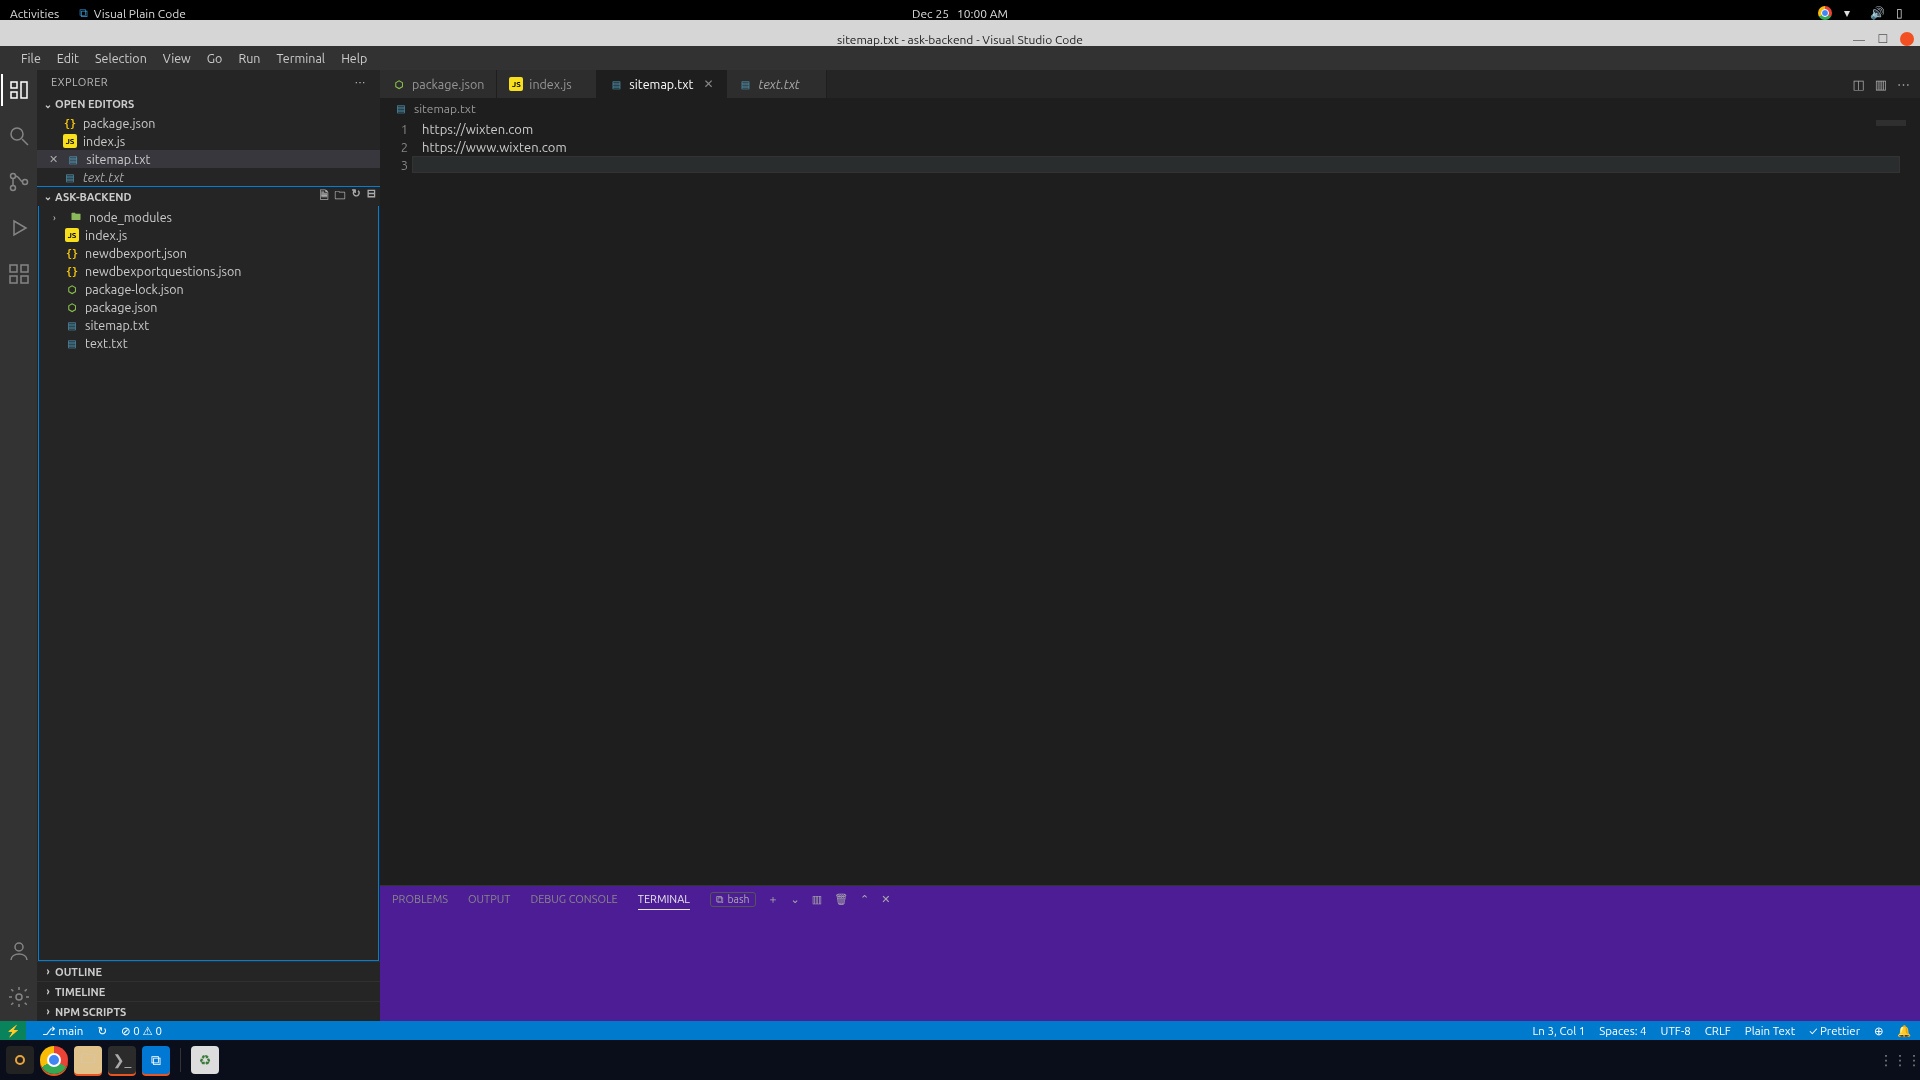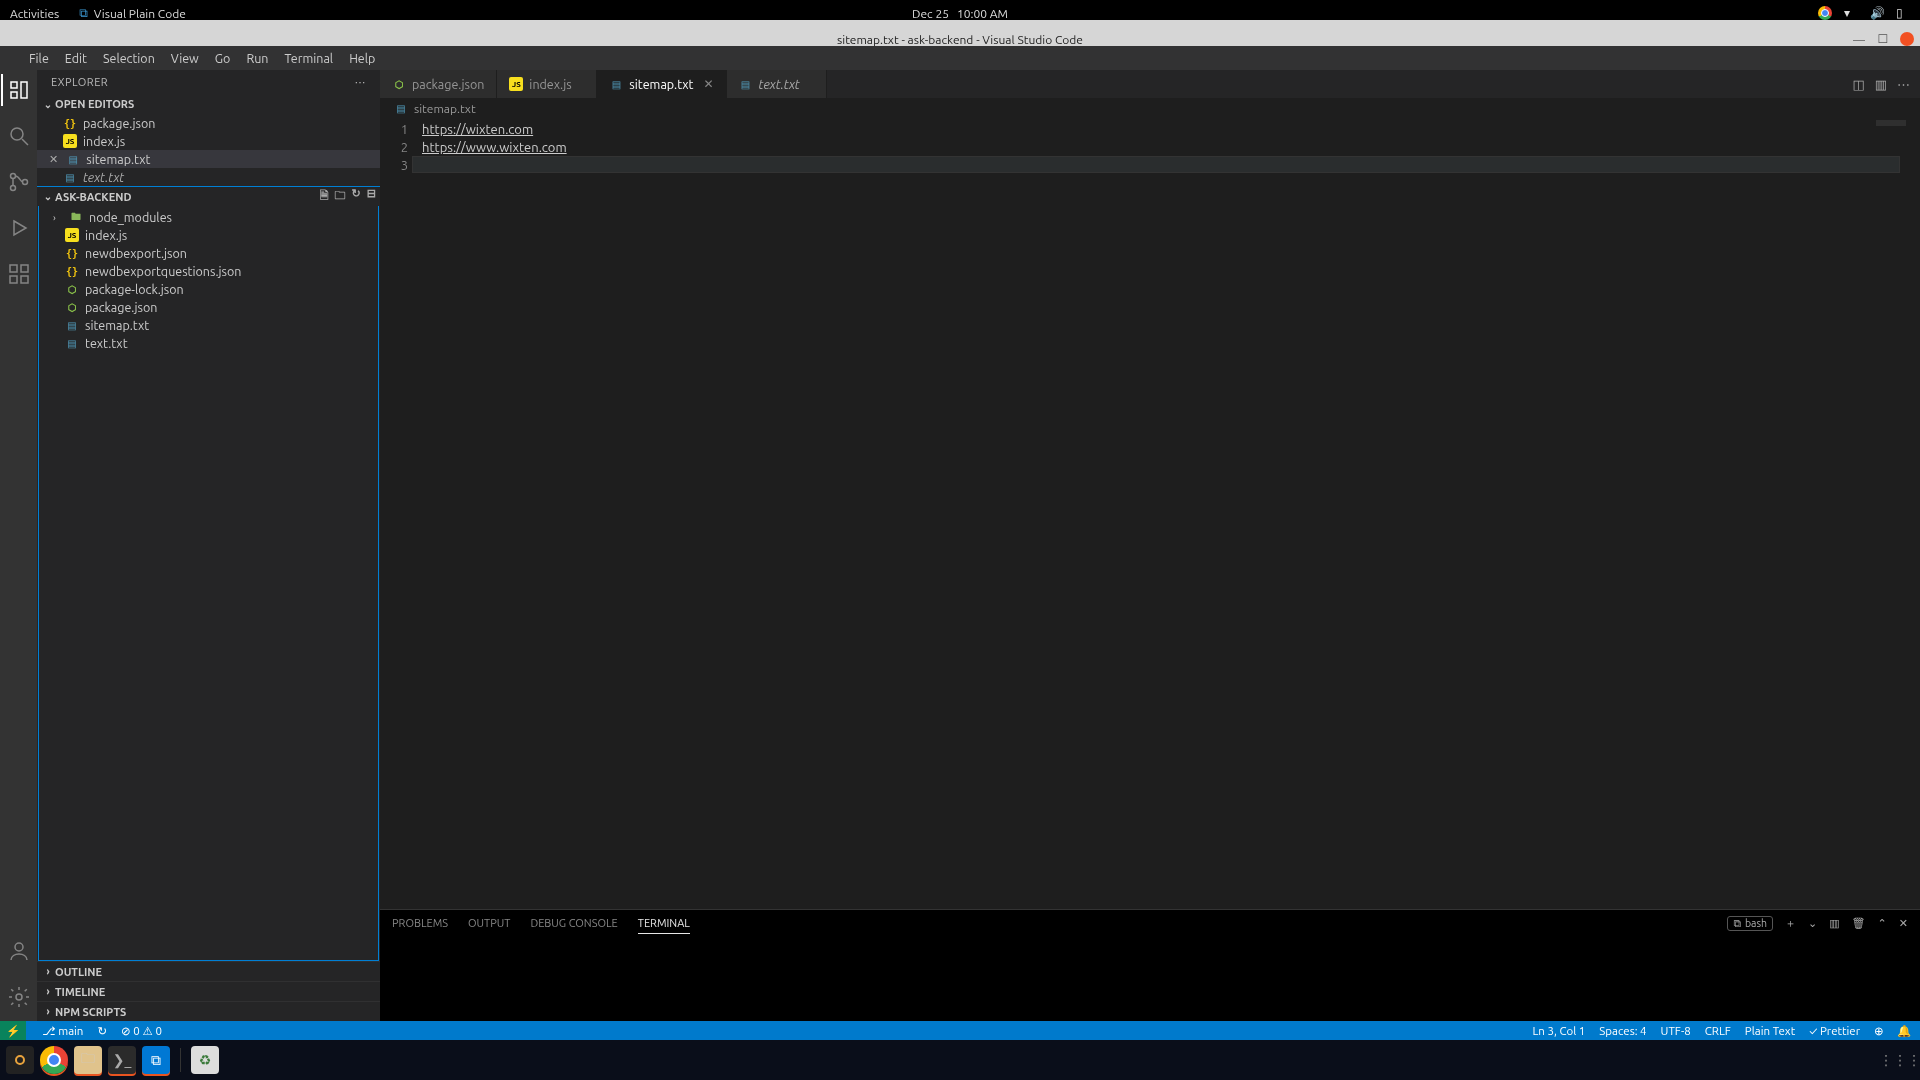--- a/index.html
+++ b/index.html
@@ -14,21 +14,21 @@
 .tray-icon { width: 14px; height: 14px; display: inline-block; }
 
 
 .title-bar { height: 26px; background: #d6d6d6; display: flex; align-items: flex-end; justify-content: center; position: relative; color: #222; font-size: 12px; }
 .title-bar .win-controls { position: absolute; right: 6px; display: flex; gap: 10px; align-items: center; }
 .win-btn { width: 14px; height: 14px; border-radius: 50%; display: inline-block; }
 .win-close { background: #f25022; }
 .win-max, .win-min { width: 14px; height: 14px; color: #555; font-size: 12px; display: flex; align-items: center; justify-content: center; }
 
 
-.menu-bar { height: 24px; background: #323233; display: flex; align-items: center; padding: 0 22px; gap: 2px; font-size: 12.5px; color: #ccc; }
+.menu-bar { height: 24px; background: #323233; display: flex; align-items: center; padding: 0 14px; gap: 2px; font-size: 12.5px; color: #ccc; }
 .menu-item { padding: 2px 7px; cursor: pointer; }
 
 
 .main { display: flex; height: calc(100% - 20px - 26px - 24px - 19px - 40px); }
 
 
 .activity-bar { width: 37px; background: #333333; display: flex; flex-direction: column; align-items: center; padding-top: 8px; }
 .activity-bar .top-icons, .activity-bar .bottom-icons { display: flex; flex-direction: column; gap: 22px; align-items: center; }
 .activity-bar .bottom-icons { margin-top: auto; margin-bottom: 12px; }
 .act-icon { width: 24px; height: 24px; color: #858585; cursor: pointer; display:flex; align-items:center; justify-content:center; }
@@ -58,26 +58,26 @@
 .editor-area { flex: 1; display: flex; flex-direction: column; background: #1e1e1e; }
 .tabs-row { height: 28px; background: #252526; display: flex; align-items: stretch; }
 .tab { display: flex; align-items: center; gap: 6px; padding: 0 12px; background: #2d2d2d; color: #969696; font-size: 12.5px; border-right: 1px solid #1e1e1e; cursor: pointer; min-width: 100px; }
 .tab.active { background: #1e1e1e; color: #fff; }
 .tab .close { font-size: 12px; color: #888; margin-left: 4px; }
 .tabs-actions { margin-left: auto; display: flex; align-items: center; gap: 10px; padding: 0 10px; color: #aaa; }
 .breadcrumb { height: 20px; display: flex; align-items: center; padding: 0 14px; gap: 6px; font-size: 12px; color: #999; }
 .editor-body { flex: 1; display: flex; padding: 2px 0; font-family: "Consolas","Courier New",monospace; font-size: 13px; position: relative; }
 .gutter { width: 42px; text-align: right; color: #858585; padding-right: 14px; line-height: 18px; }
 .code { line-height: 18px; color: #d4d4d4; }
-.code .link { color: #ccc; text-decoration: underline; }
+.code .link { color: #ccc; }
 .cursor-line { background:#2a2d2e; position:absolute; left:32px; right:20px; height:17px; top:38px; border:1px solid #333; }
 .minimap { position: absolute; right: 14px; top: 2px; width: 30px; height: 6px; background: #3a3a3a; opacity: 0.6; }
 
 
-.panel { height: 112px; background: #000000; border-top: 1px solid #333; display: flex; flex-direction: column; }
+.panel { height: 136px; background: #4c1d95; border-top: 1px solid #333; display: flex; }
 .panel-tabs { height: 26px; display: flex; align-items: center; padding: 0 12px; gap: 20px; font-size: 11px; color: #888; }
 .panel-tab { cursor: pointer; padding: 4px 0;}
 .panel-tab.active { color: #e7e7e7; border-bottom: 1px solid #e7e7e7; }
 .panel-actions { margin-left: auto; display: flex; gap: 12px; align-items: center; color: #aaa; }
 .term-body { padding: 4px 14px; font-family: monospace; font-size: 12.5px; }
 .prompt-user { color: #4ec9b0; font-weight: bold; }
 .prompt-path { color: #569cd6; font-weight: bold; }
 
 
 .status-bar { height: 19px; background: #007acc; color: #fff; display: flex; align-items: center; font-size: 11.5px; padding: 0 8px; gap: 14px; }

